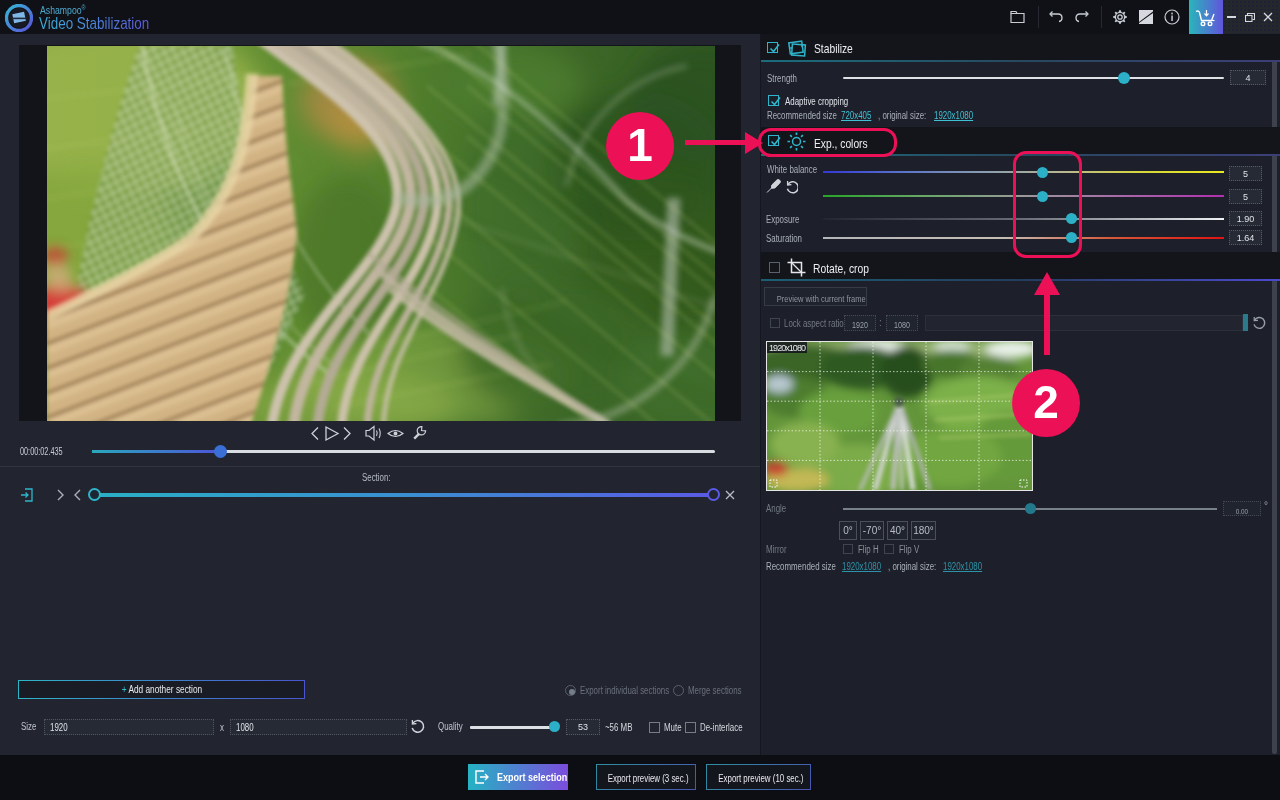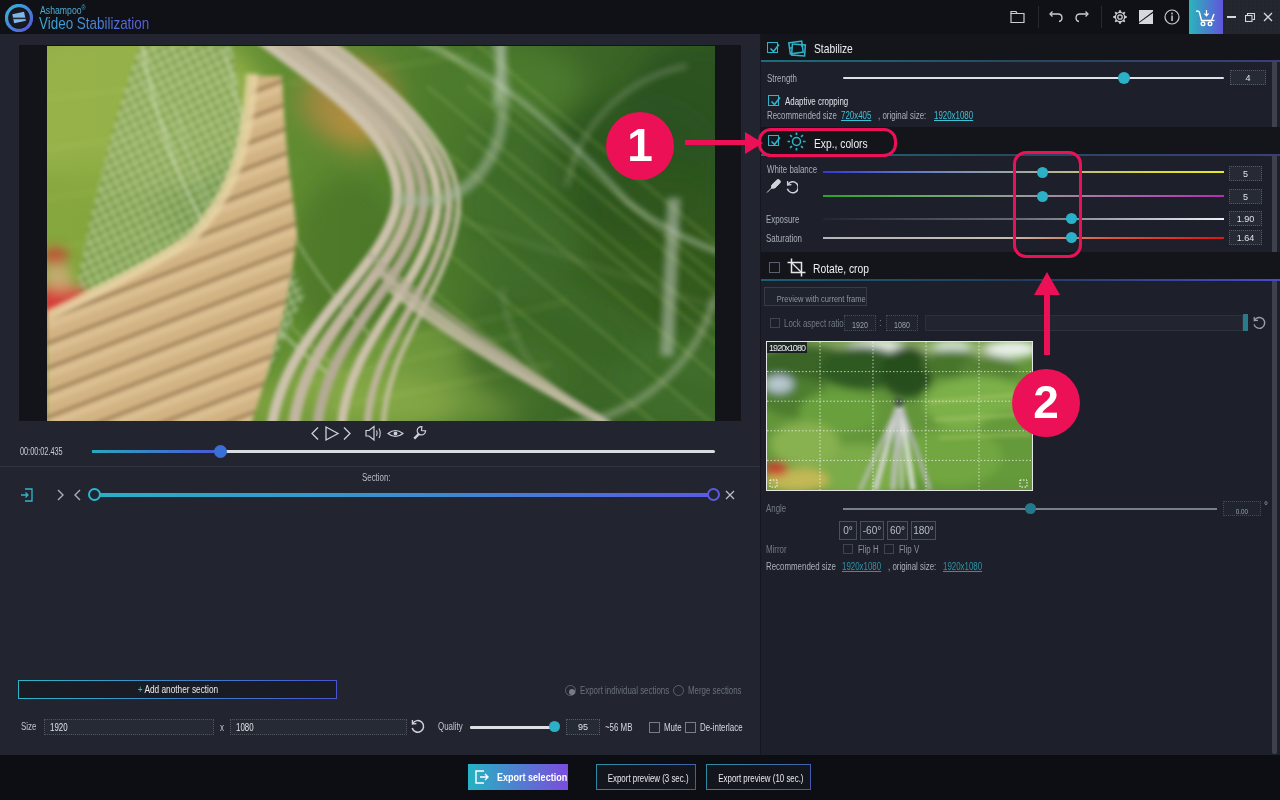--- a/index.html
+++ b/index.html
@@ -240,42 +240,42 @@
   <path d="M2 1 L7 6 L2 11"></path>
     <path d="M24 1 L19 6 L24 11"></path>
 </svg>
 <div class="abs" style="left:96px;top:493px;width:618px;height:4px;background:linear-gradient(90deg,#2aafc6,#3a8fd0,#5a5ae4);border-radius:2px;"></div>
 <div class="abs" style="left:88px;top:488px;width:13px;height:13px;border-radius:50%;border:2px solid #2fb5cb;background:#1c2733;"></div>
 <div class="abs" style="left:707px;top:488px;width:13px;height:13px;border-radius:50%;border:2px solid #5a5ae4;background:#222530;"></div>
 <svg class="abs" style="left:725px;top:490px;" width="10" height="10" viewBox="0 0 10 10" stroke="#b8bdc5" stroke-width="1.3">
     <path d="M1 1 L9 9 M9 1 L1 9"></path>
   </svg>
 
-<div class="abs" style="left:18px;top:680px;width:319px;height:19px;background:#191c24;border:1px solid;border-image:linear-gradient(90deg,#2fb5c8,#4a55cf) 1;text-align:center;line-height:17px;font-size:10.5px;color:#e8eaee;"><span class="txc"><span style="color:#35c0d4;">+</span> Add another section</span></div>
+<div class="abs" style="left:18px;top:680px;width:287px;height:19px;background:#191c24;border:1px solid;border-image:linear-gradient(90deg,#2fb5c8,#4a55cf) 1;text-align:center;line-height:17px;font-size:10.5px;color:#e8eaee;"><span class="txc"><span style="color:#35c0d4;">+</span> Add another section</span></div>
 
 <div class="abs" style="left:565px;top:685px;width:11px;height:11px;border-radius:50%;border:1px solid #5a606c;"></div>
 <div class="abs" style="left:568.5px;top:688.5px;width:6px;height:6px;border-radius:50%;background:#767d8a;"></div>
 <div class="tx dim" style="left:580px;top:685px;">Export individual sections</div>
 <div class="abs" style="left:673px;top:685px;width:11px;height:11px;border-radius:50%;border:1px solid #5a606c;"></div>
 <div class="tx dim" style="left:688px;top:685px;">Merge sections</div>
 
 <div class="tx" style="left:21px;top:721px;font-size:10px;color:#c0c5cd;">Size</div>
 <div class="abs" style="left:44px;top:719px;width:170px;height:16px;background:#262a34;border:1px dotted #50555f;"></div>
 <div class="tx" style="left:50px;top:722px;font-size:10px;color:#dfe2e8;">1920</div>
 <div class="tx" style="left:220px;top:722px;font-size:10px;color:#c0c5cd;">x</div>
 <div class="abs" style="left:230px;top:719px;width:177px;height:16px;background:#262a34;border:1px dotted #50555f;"></div>
 <div class="tx" style="left:236px;top:722px;font-size:10px;color:#dfe2e8;">1080</div>
 <svg class="abs" style="left:410px;top:719px;" width="15" height="15" viewBox="0 0 15 15" fill="none" stroke="#d0d4da" stroke-width="1.5">
   <path d="M2.2 9 A5.8 5.8 0 1 0 2.8 4.4"></path>
     <path d="M2.4 1 L2.4 5 L6.4 4.6" stroke-width="1.3"></path>
 </svg>
 <div class="tx" style="left:438px;top:721px;font-size:10px;color:#c0c5cd;">Quality</div>
 <div class="abs" style="left:470px;top:726px;width:88px;height:2.5px;background:#dde0e5;border-radius:1px;"></div>
 <div class="abs knob" style="left:549px;top:721px;"></div>
-<div class="abs vbox" style="left:566px;top:719px;width:34px;height:16px;line-height:15px;">95</div>
+<div class="abs vbox" style="left:566px;top:719px;width:34px;height:16px;line-height:15px;">53</div>
 <div class="tx" style="left:605px;top:722px;font-size:10px;color:#d5d9df;">~56 MB</div>
 <div class="abs cbg" style="left:649px;top:722px;border-color:#767d8a;"></div>
 <div class="tx" style="left:664px;top:722px;font-size:10px;color:#d5d9df;">Mute</div>
 <div class="abs cbg" style="left:685px;top:722px;border-color:#767d8a;"></div>
 <div class="tx" style="left:700px;top:722px;font-size:10px;color:#d5d9df;">De-interlace</div>
 
 <div class="abs" id="rightpanel" style="left:760px;top:34px;width:520px;height:721px;background:#1d202a;"></div>
 <div class="abs" style="left:760px;top:34px;width:1px;height:721px;background:#141720;"></div>
 <div class="abs" style="left:1272px;top:35px;width:5px;height:719px;background:#3d424d;border-radius:2px;"></div>
 
@@ -419,22 +419,22 @@
 <text x="2" y="9" font-size="9" fill="#e8eaee" font-family="Liberation Sans" textLength="37">1920x1080</text>
 </svg>
 </div>
 
 <div class="tx" style="left:766px;top:503px;font-size:10px;color:#737984;">Angle</div>
 <div class="abs" style="left:843px;top:508px;width:374px;height:2px;background:#78808a;"></div>
 <div class="knob" style="left:1025px;top:503px;background:#23798c;"></div>
 <div class="abs" style="left:1223px;top:501px;width:38px;height:15px;background:#20242e;border:1px dotted #454a56;text-align:center;line-height:13px;"><span class="txc" style="font-size:8px;color:#9aa0a8;">0.00</span></div>
 <div class="abs" style="left:1264px;top:500px;font-size:10px;color:#9aa0a8;">°</div>
 <div class="btn-deg" style="left:839px;top:521px;width:18px;">0°</div>
-<div class="btn-deg" style="left:860px;top:521px;width:24px;">-60°</div>
-<div class="btn-deg" style="left:887px;top:521px;width:21px;">60°</div>
+<div class="btn-deg" style="left:860px;top:521px;width:24px;">-70°</div>
+<div class="btn-deg" style="left:887px;top:521px;width:21px;">40°</div>
 <div class="btn-deg" style="left:911px;top:521px;width:25px;">180°</div>
 <div class="tx" style="left:766px;top:544px;font-size:10px;color:#737984;">Mirror</div>
 <div class="cbg" style="left:843px;top:544px;width:10px;height:10px;border-color:#3e4450;"></div>
 <div class="tx" style="left:858px;top:544px;font-size:10px;color:#8a9098;">Flip H</div>
 <div class="cbg" style="left:884px;top:544px;width:10px;height:10px;border-color:#3e4450;"></div>
 <div class="tx" style="left:899px;top:544px;font-size:10px;color:#8a9098;">Flip V</div>
 <div class="tx lbl" style="left:766px;top:561px;">Recommended size</div>
 <span class="tx linkdim" style="left:842px;top:561px;">1920x1080</span>
 <div class="tx lbl" style="left:888px;top:561px;">, original size:</div>
 <span class="tx linkdim" style="left:943px;top:561px;">1920x1080</span>

